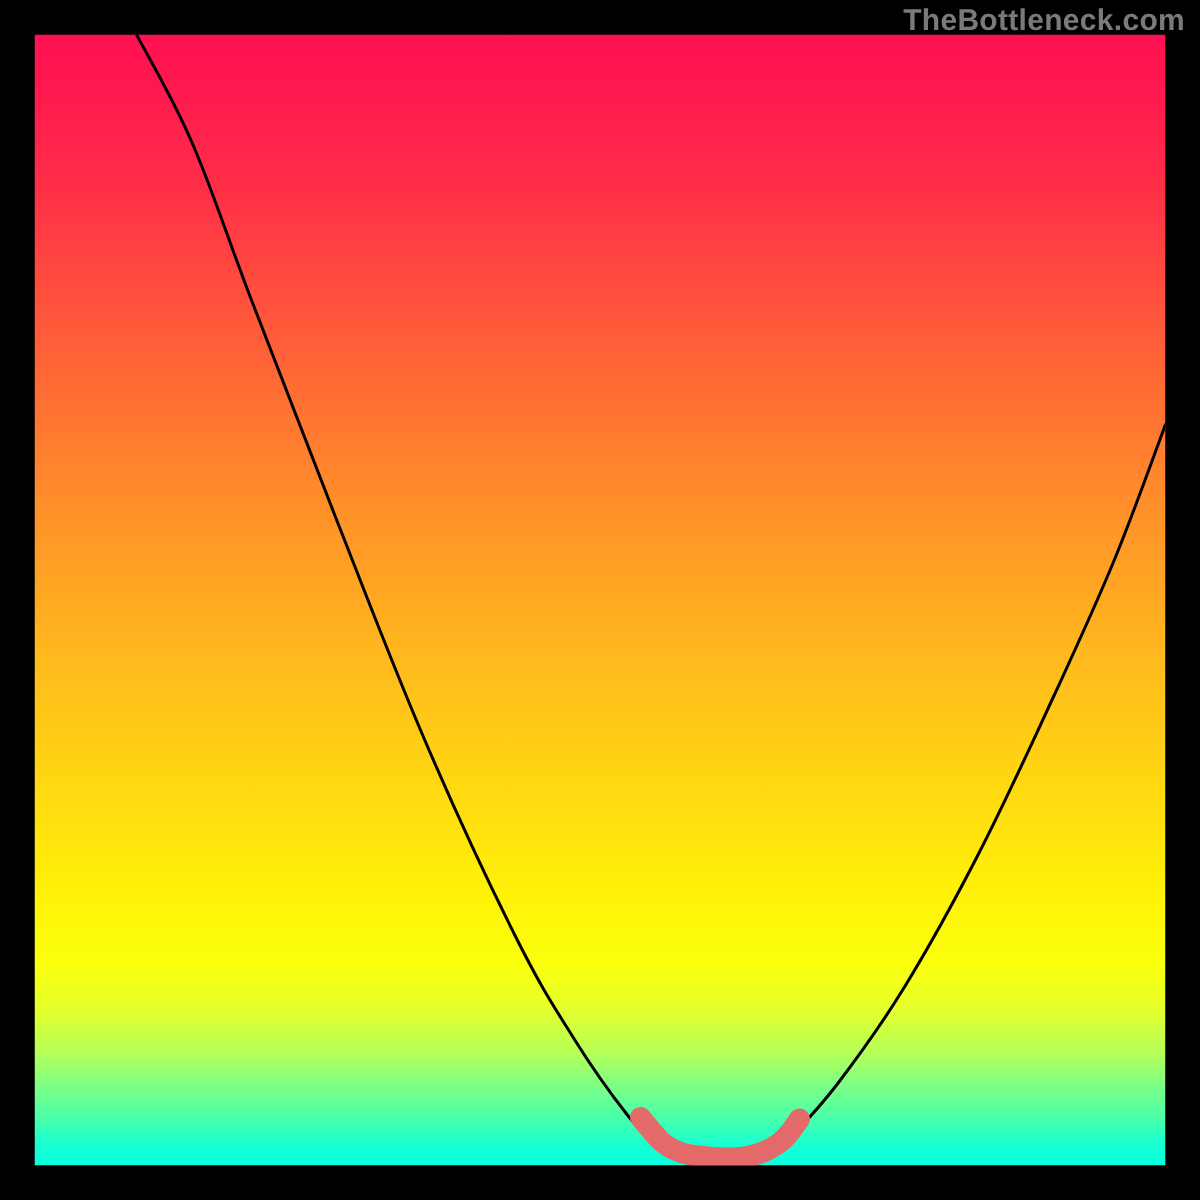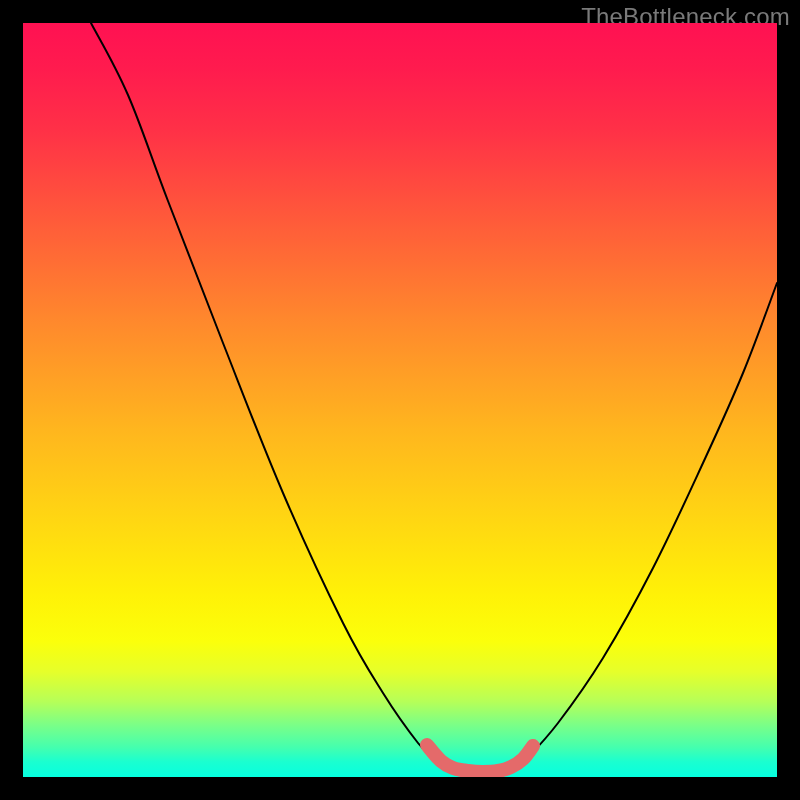--- a/index.html
+++ b/index.html
@@ -51,23 +51,23 @@
     position: absolute;
     inset: 0;
     width: 754px;
     height: 754px;
   }
   .watermark {
     position: absolute;
     top: 3px;
     right: 10px;
     color: #7a7a7a;
-    font-size: 24px;
+    font-size: 20px;
     letter-spacing: 0.2px;
-    font-weight: 400;
+    font-weight: 700;
     user-select: none;
   }
 </style>
 </head>
 <body>
 
 <div class="stage">
   <div class="watermark">TheBottleneck.com</div>
   <div class="plot">
     <div class="gradient"></div>

